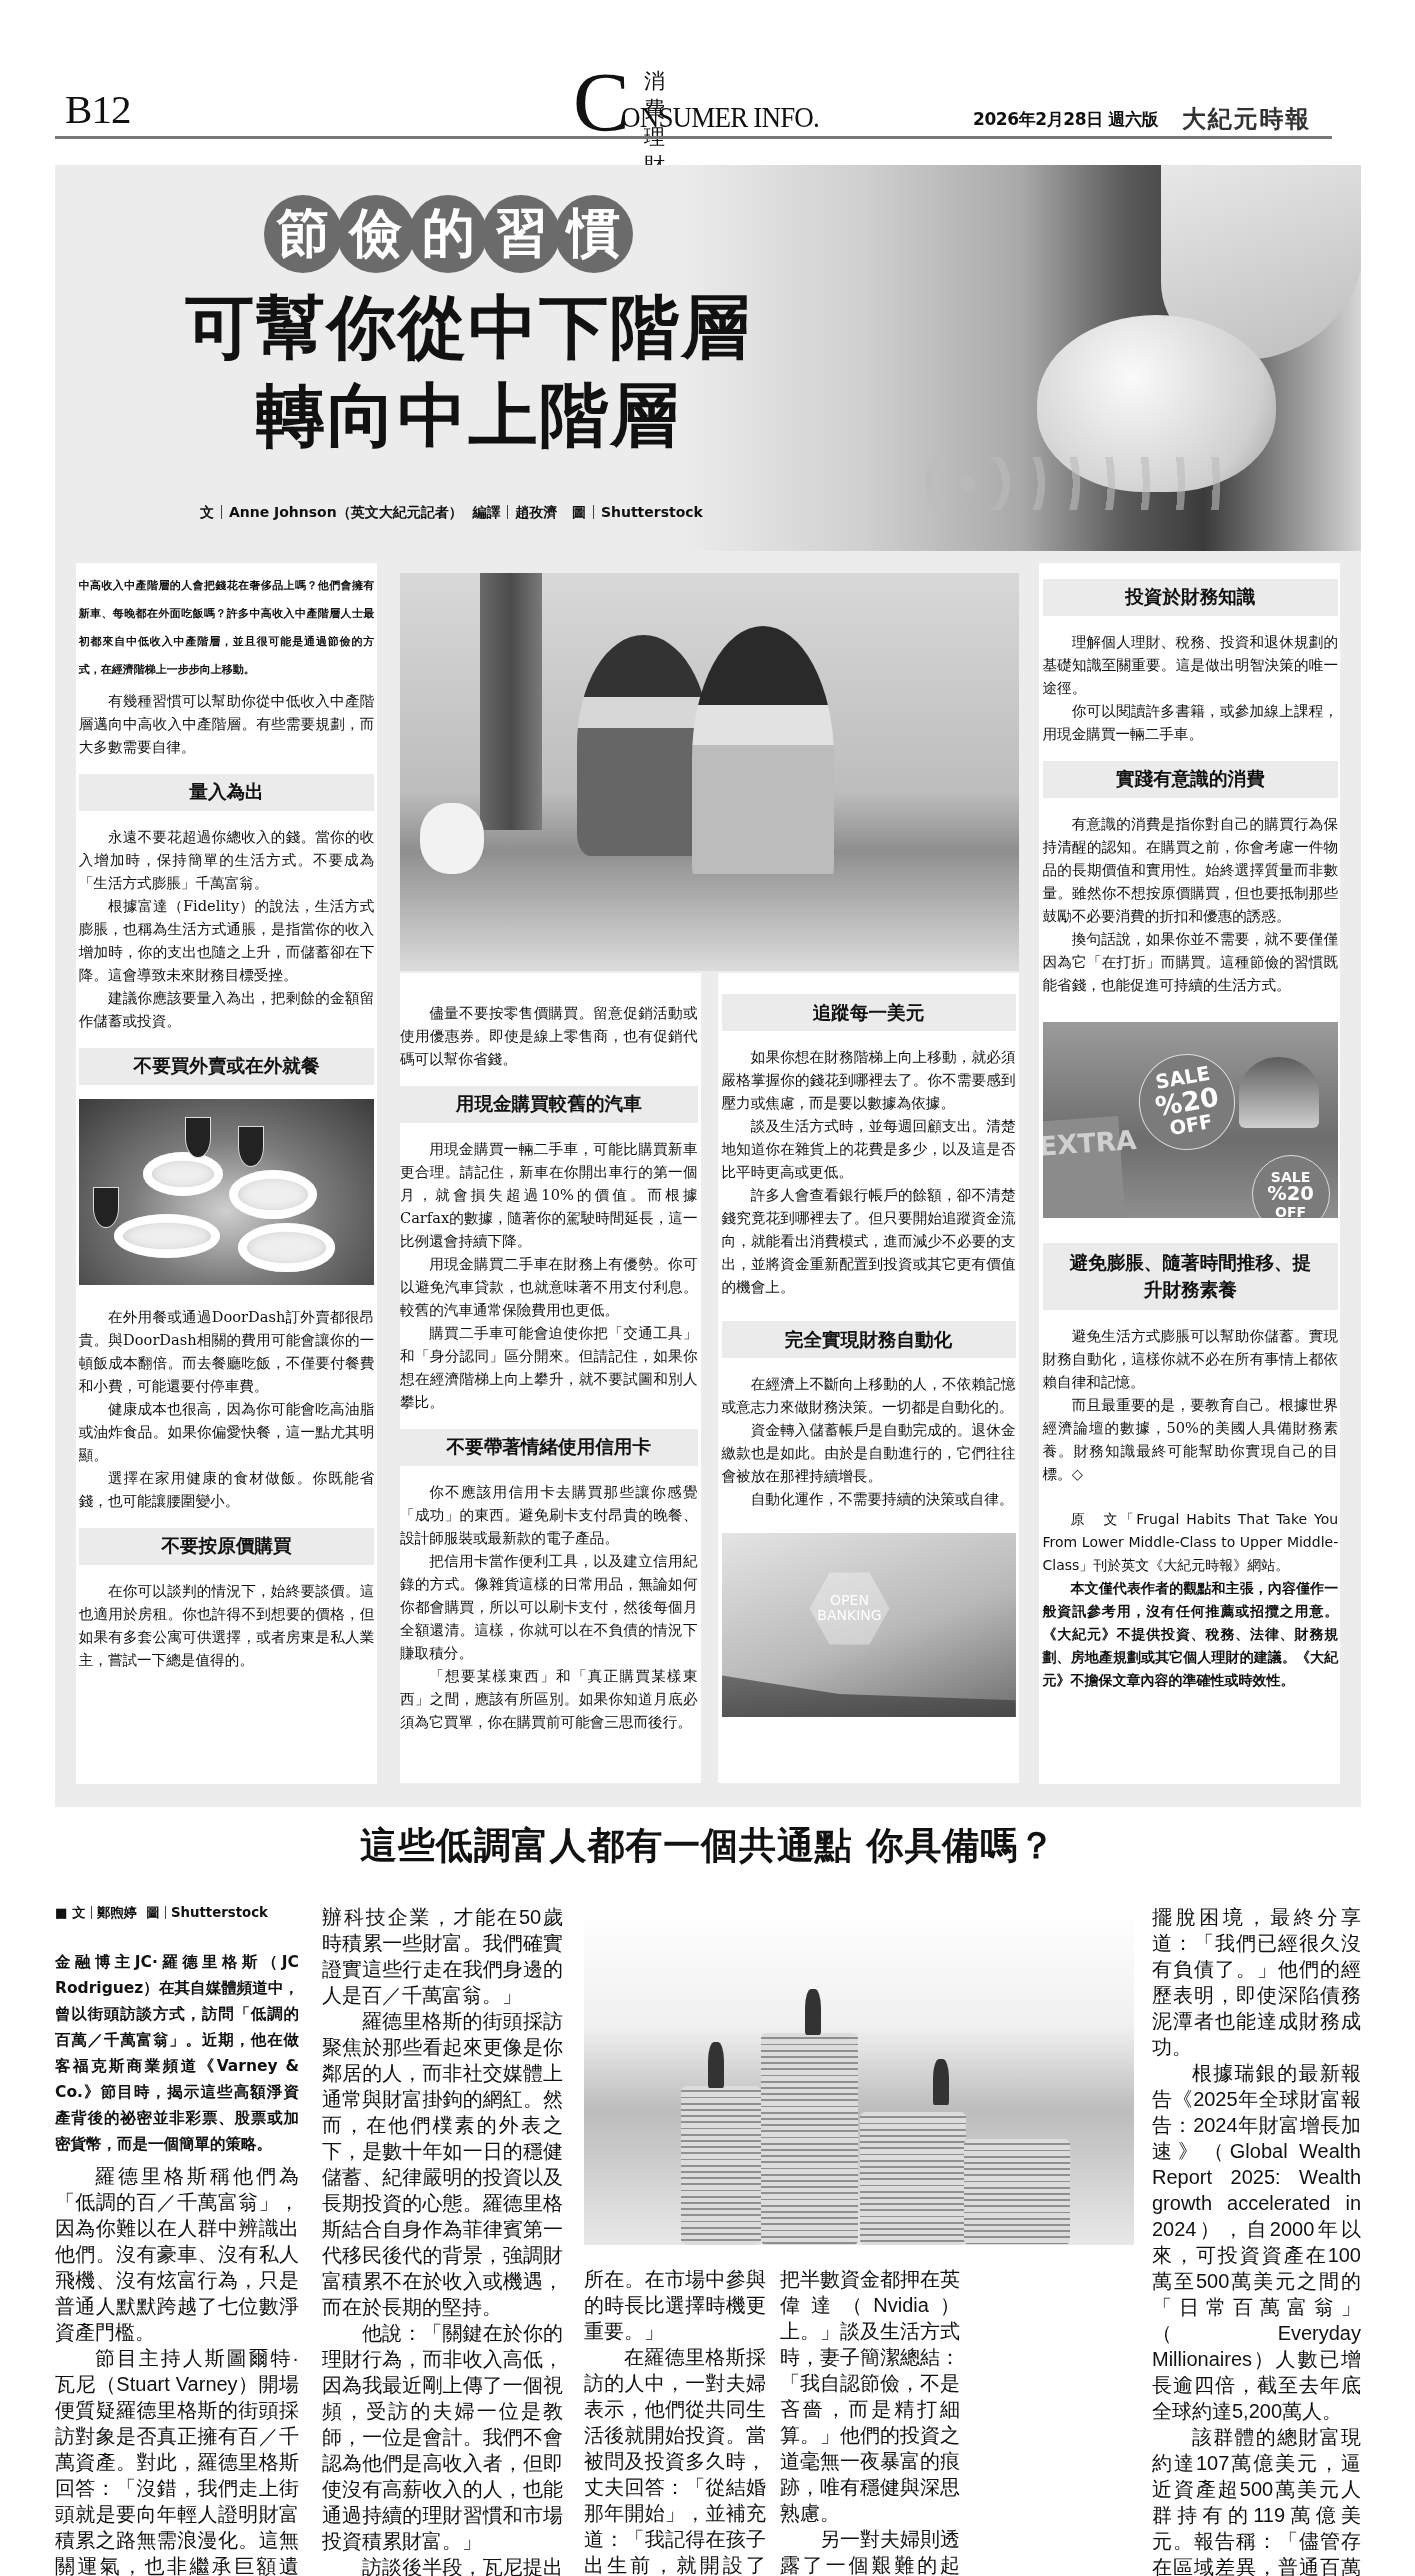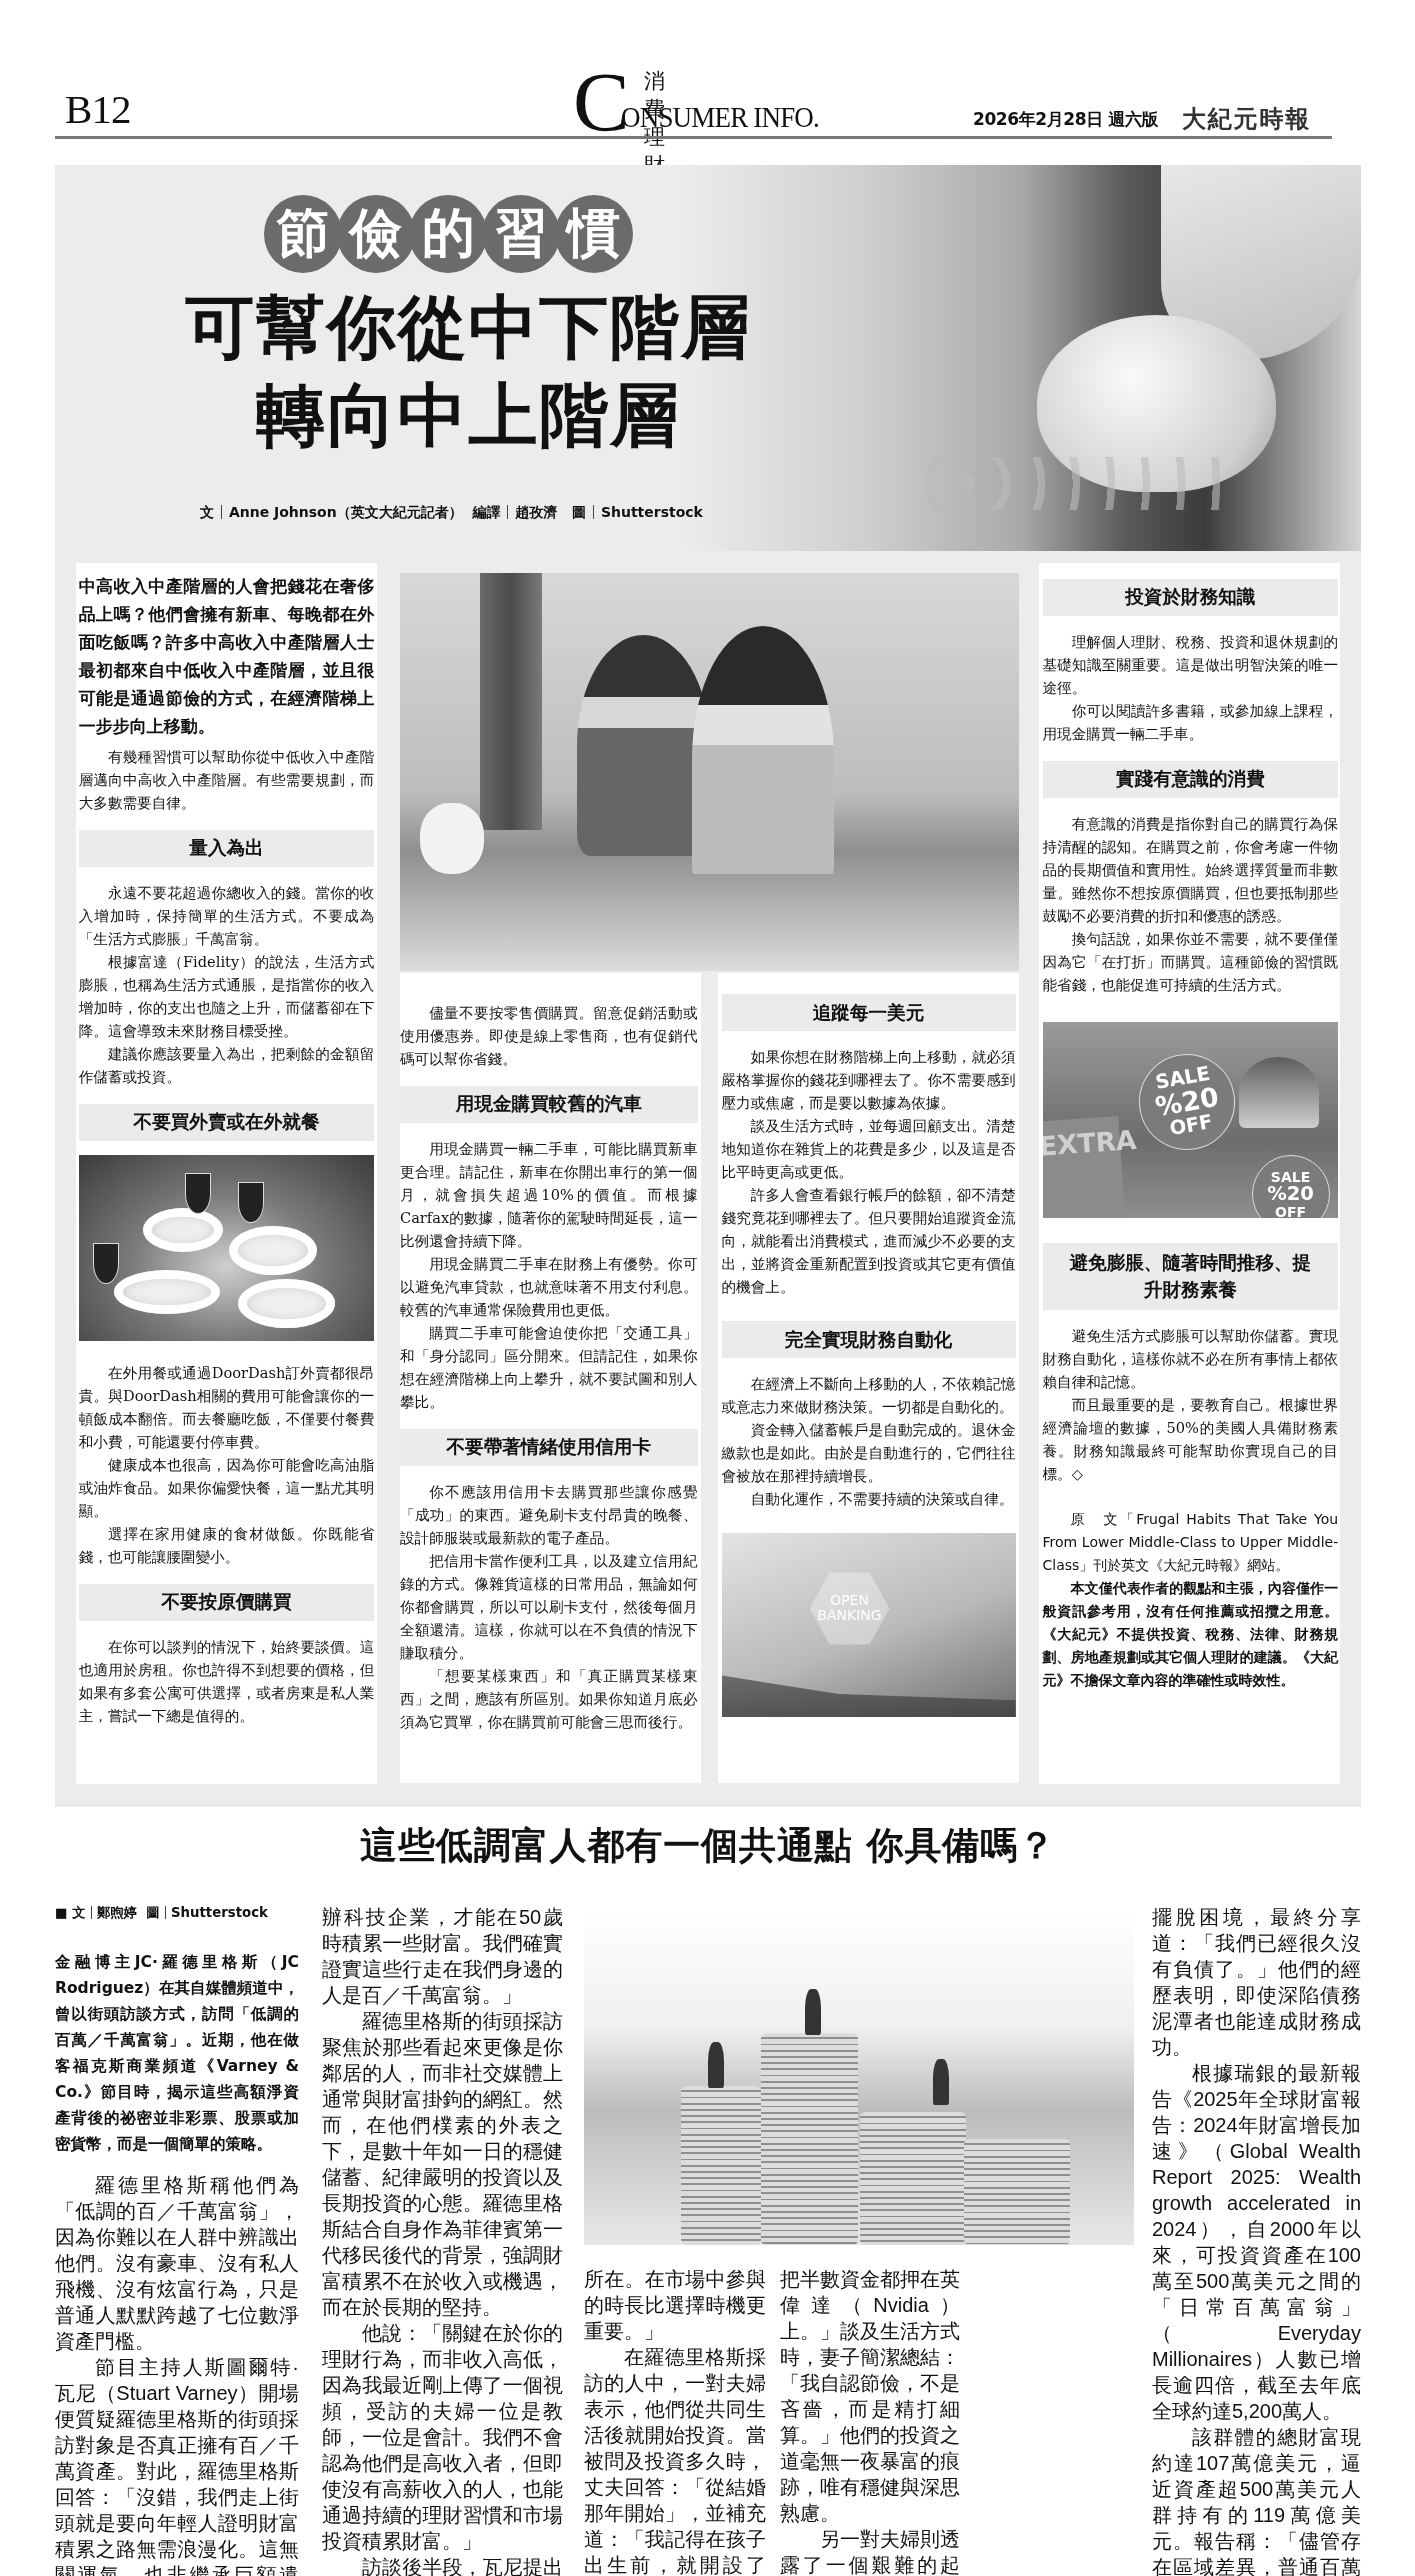--- a/index.html
+++ b/index.html
@@ -26,21 +26,21 @@
 
   .kicker { position: absolute; left: 264px; top: 195px; display: flex; }
   .kicker span { width: 78px; height: 78px; border-radius: 50%; background: #6b6b6b; margin-right: -5.3px; display: flex; align-items: center; justify-content: center; color: #fff; font-family: "DejaVu Sans", sans-serif; font-weight: bold; font-size: 53px; }
   .headline { position: absolute; left: 159px; top: 283px; width: 619px; font-family: "DejaVu Sans", sans-serif; font-weight: bold; font-size: 69px; line-height: 88px; text-align: center; letter-spacing: 1.8px; }
   .byline-top { position: absolute; left: 200px; top: 504px; font-family: "DejaVu Sans", sans-serif; font-size: 14px; font-weight: bold; }
   .byline-top .sep { display: inline-block; width: 0.9px; height: 14px; background: #444; margin: 0 7px; vertical-align: -1.8px; }
 
   
   .col { position: absolute; background: #fff; }
   .p { font-size: 14.6px; line-height: 23px; text-align: justify; text-indent: 2em; }
-  .lede { font-family: "DejaVu Sans", sans-serif; font-weight: bold; font-size: 17px; line-height: 28px; text-align: justify; margin-bottom: 5.3px; }
+  .lede { font-family: "DejaVu Sans", sans-serif; font-weight: bold; font-size: 11px; line-height: 28px; text-align: justify; margin-bottom: 5.3px; }
   .subhead { background: #ebebeb; font-family: "DejaVu Sans", sans-serif; font-weight: bold; font-size: 18.6px; text-align: center; padding: 5.3px 3.5px; margin: 16px 0 14px; line-height: 26.5px; }
   .photo { position: relative; overflow: hidden; }
 
   .photo-couple { background: linear-gradient(180deg, #d8d8d8 0%, #bdbdbd 55%, #8e8e8e 70%, #e4e4e4 100%); }
   .photo-couple .curtain { position: absolute; left: 80px; top: 0; width: 62px; height: 257px; background: linear-gradient(90deg, #6a6a6a, #4b4b4b, #7a7a7a); }
   .photo-couple .man { position: absolute; left: 177px; top: 62px; width: 133px; height: 221px; border-radius: 50% 50% 10% 10%; background: linear-gradient(180deg, #333 0 28%, #d7d7d7 28% 42%, #666 42%); }
   .photo-couple .woman { position: absolute; left: 292px; top: 53px; width: 142px; height: 265px; border-radius: 50% 50% 10% 10%; background: linear-gradient(180deg, #2a2a2a 0 30%, #e2e2e2 30% 45%, #bcbcbc 45%); }
   .photo-couple .pig { position: absolute; left: 19.5px; top: 230px; width: 64px; height: 71px; border-radius: 45%; background: #f2f2f2; }
   .photo-couple .table { position: absolute; left: 0; top: 301px; width: 100%; height: 97px; background: linear-gradient(180deg, #9e9e9e, #dcdcdc); }
 
@@ -54,21 +54,21 @@
   .photo-sale .lamp { position: absolute; left: 196px; top: 35px; width: 80px; height: 71px; border-radius: 50% 50% 8% 8%; background: linear-gradient(180deg, #5d5d5d, #cfcfcf); }
 
   .photo-banking { background: linear-gradient(160deg, #e4e4e4, #b9b9b9 55%, #6f6f6f); }
   .photo-banking .hex { position: absolute; left: 88px; top: 35px; width: 80px; height: 80px; clip-path: polygon(25% 5%, 75% 5%, 100% 50%, 75% 95%, 25% 95%, 0% 50%); background: rgba(255,255,255,.35); display: flex; align-items: center; justify-content: center; color: #fff; font-family: "DejaVu Sans", sans-serif; font-size: 14px; text-align: center; line-height: 1.1; }
   .photo-banking .laptop { position: absolute; left: 0; top: 142px; width: 100%; height: 62px; background: linear-gradient(175deg, #6c6c6c, #3d3d3d); clip-path: polygon(0 0, 40% 30%, 100% 40%, 100% 100%, 0 100%); }
 
   
   .headline2 { position: absolute; left: 55px; top: 1821px; width: 1306px; text-align: center; font-family: "DejaVu Sans", sans-serif; font-weight: bold; font-size: 37px; letter-spacing: 0.9px; }
   .byline2 { font-family: "DejaVu Sans", sans-serif; font-size: 13.3px; font-weight: bold; margin-bottom: 26.5px; }
   .byline2 .sep { display: inline-block; width: 0.9px; height: 13.3px; background: #444; margin: 0 5.3px; vertical-align: -1.8px; }
-  .lede2 { font-family: "DejaVu Sans", sans-serif; font-weight: bold; font-size: 15.5px; line-height: 26px; text-align: justify; margin-bottom: 15px; }
+  .lede2 { font-family: "DejaVu Sans", sans-serif; font-weight: bold; font-size: 15.5px; line-height: 26px; text-align: justify; margin-bottom: 6px; }
   .p2 { font-family: Liberation Sans, sans-serif; font-size: 20px; line-height: 26px; text-align: justify; text-indent: 2em; }
   .p2.noindent { text-indent: 0; }
   .photo-coins { background: linear-gradient(180deg, #ffffff 0%, #f0f0f0 35%, #bcbcbc 60%, #e8e8e8 100%); }
   .coin-stack { position: absolute; background: repeating-linear-gradient(180deg, #dcdcdc 0 4.4px, #8f8f8f 4.4px 6.2px); border-radius: 5.3px; }
   .figurine { position: absolute; width: 16px; height: 46px; border-radius: 40% 40% 10% 10%; background: #333; }
 </style>
 </head>
 <body>
 
 <header class="masthead">

